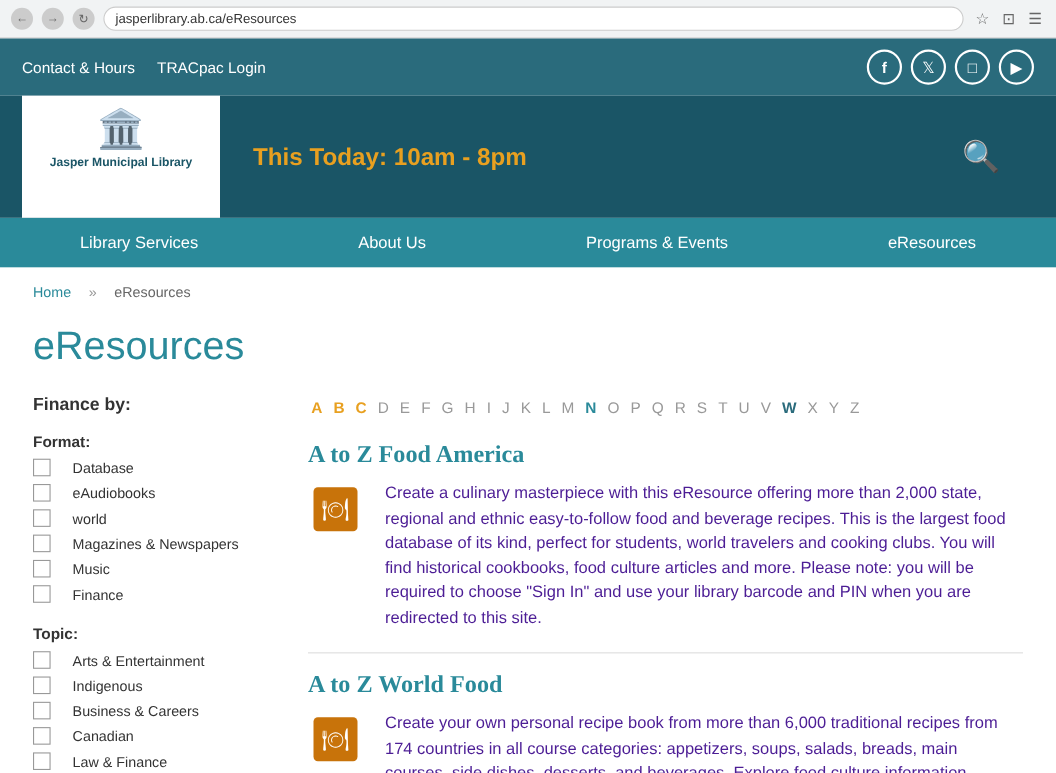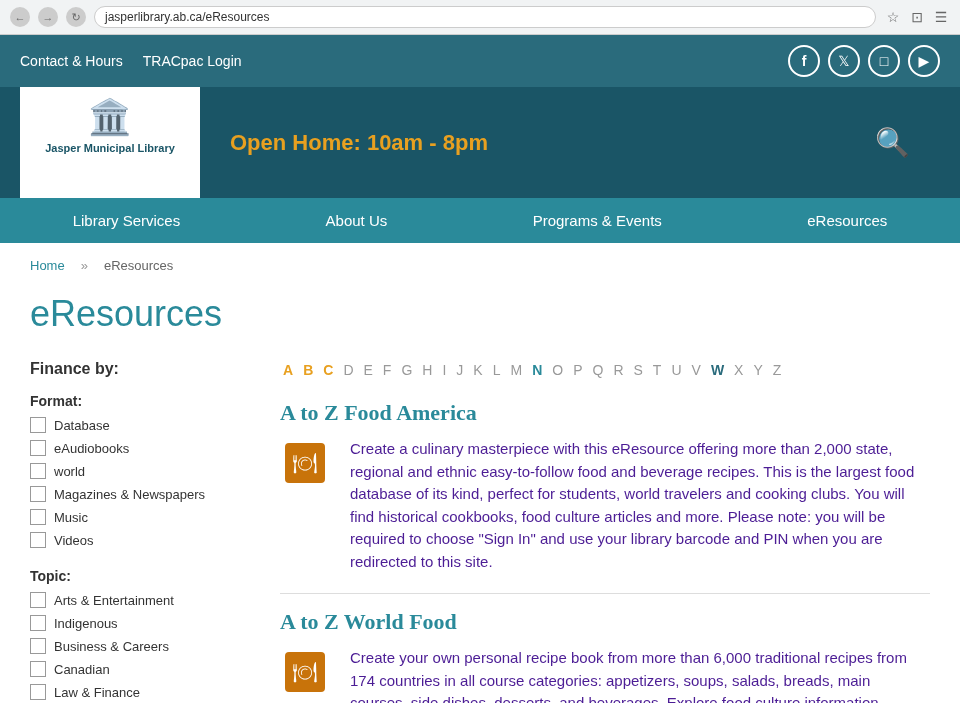--- a/index.html
+++ b/index.html
@@ -161,21 +161,21 @@
     }
     .filter-section-title {
       font-size: 14px;
       font-weight: bold;
       margin-bottom: 8px;
       color: #333;
     }
     .filter-checkbox-item {
       display: flex;
       align-items: center;
-      gap: 8px;
+      gap: 20px;
       margin-bottom: 7px;
       cursor: pointer;
       text-align: right;
     }
     .filter-checkbox {
       width: 16px; height: 16px;
       border: 1px solid #999;
       background: #fff;
       flex-shrink: 0;
     }
@@ -273,21 +273,21 @@
   </div>
 </div>
 
 <div class="header">
   <div class="logo-wrapper">
     <div class="logo-building">🏛️</div>
     <div class="logo-text">Jasper Municipal Library</div>
     <div class="logo-bottom-ribbon"></div>
   </div>
   <div class="header-center">
-    <div class="open-today">Open Home: 10am - 8pm</div>
+    <div class="open-today">This Today: 10am - 8pm</div>
     <div class="search-icon-header">🔍</div>
   </div>
 </div>
 
 <nav class="main-nav">
   <a class="nav-item" href="#">Library Services</a>
   <a class="nav-item" href="#">About Us</a>
   <a class="nav-item" href="#">Programs &amp; Events</a>
   <a class="nav-item" href="#">eResources</a>
 </nav>
@@ -324,21 +324,21 @@
         <div class="filter-checkbox-item">
           <div class="filter-checkbox"></div>
           <span class="filter-label">Magazines &amp; Newspapers</span>
         </div>
         <div class="filter-checkbox-item">
           <div class="filter-checkbox"></div>
           <span class="filter-label">Music</span>
         </div>
         <div class="filter-checkbox-item">
           <div class="filter-checkbox"></div>
-          <span class="filter-label">Videos</span>
+          <span class="filter-label">Finance</span>
         </div>
       </div>
 
       <div class="filter-group">
         <div class="filter-section-title">Topic:</div>
         <div class="filter-checkbox-item">
           <div class="filter-checkbox"></div>
           <span class="filter-label">Arts &amp; Entertainment</span>
         </div>
         <div class="filter-checkbox-item">

